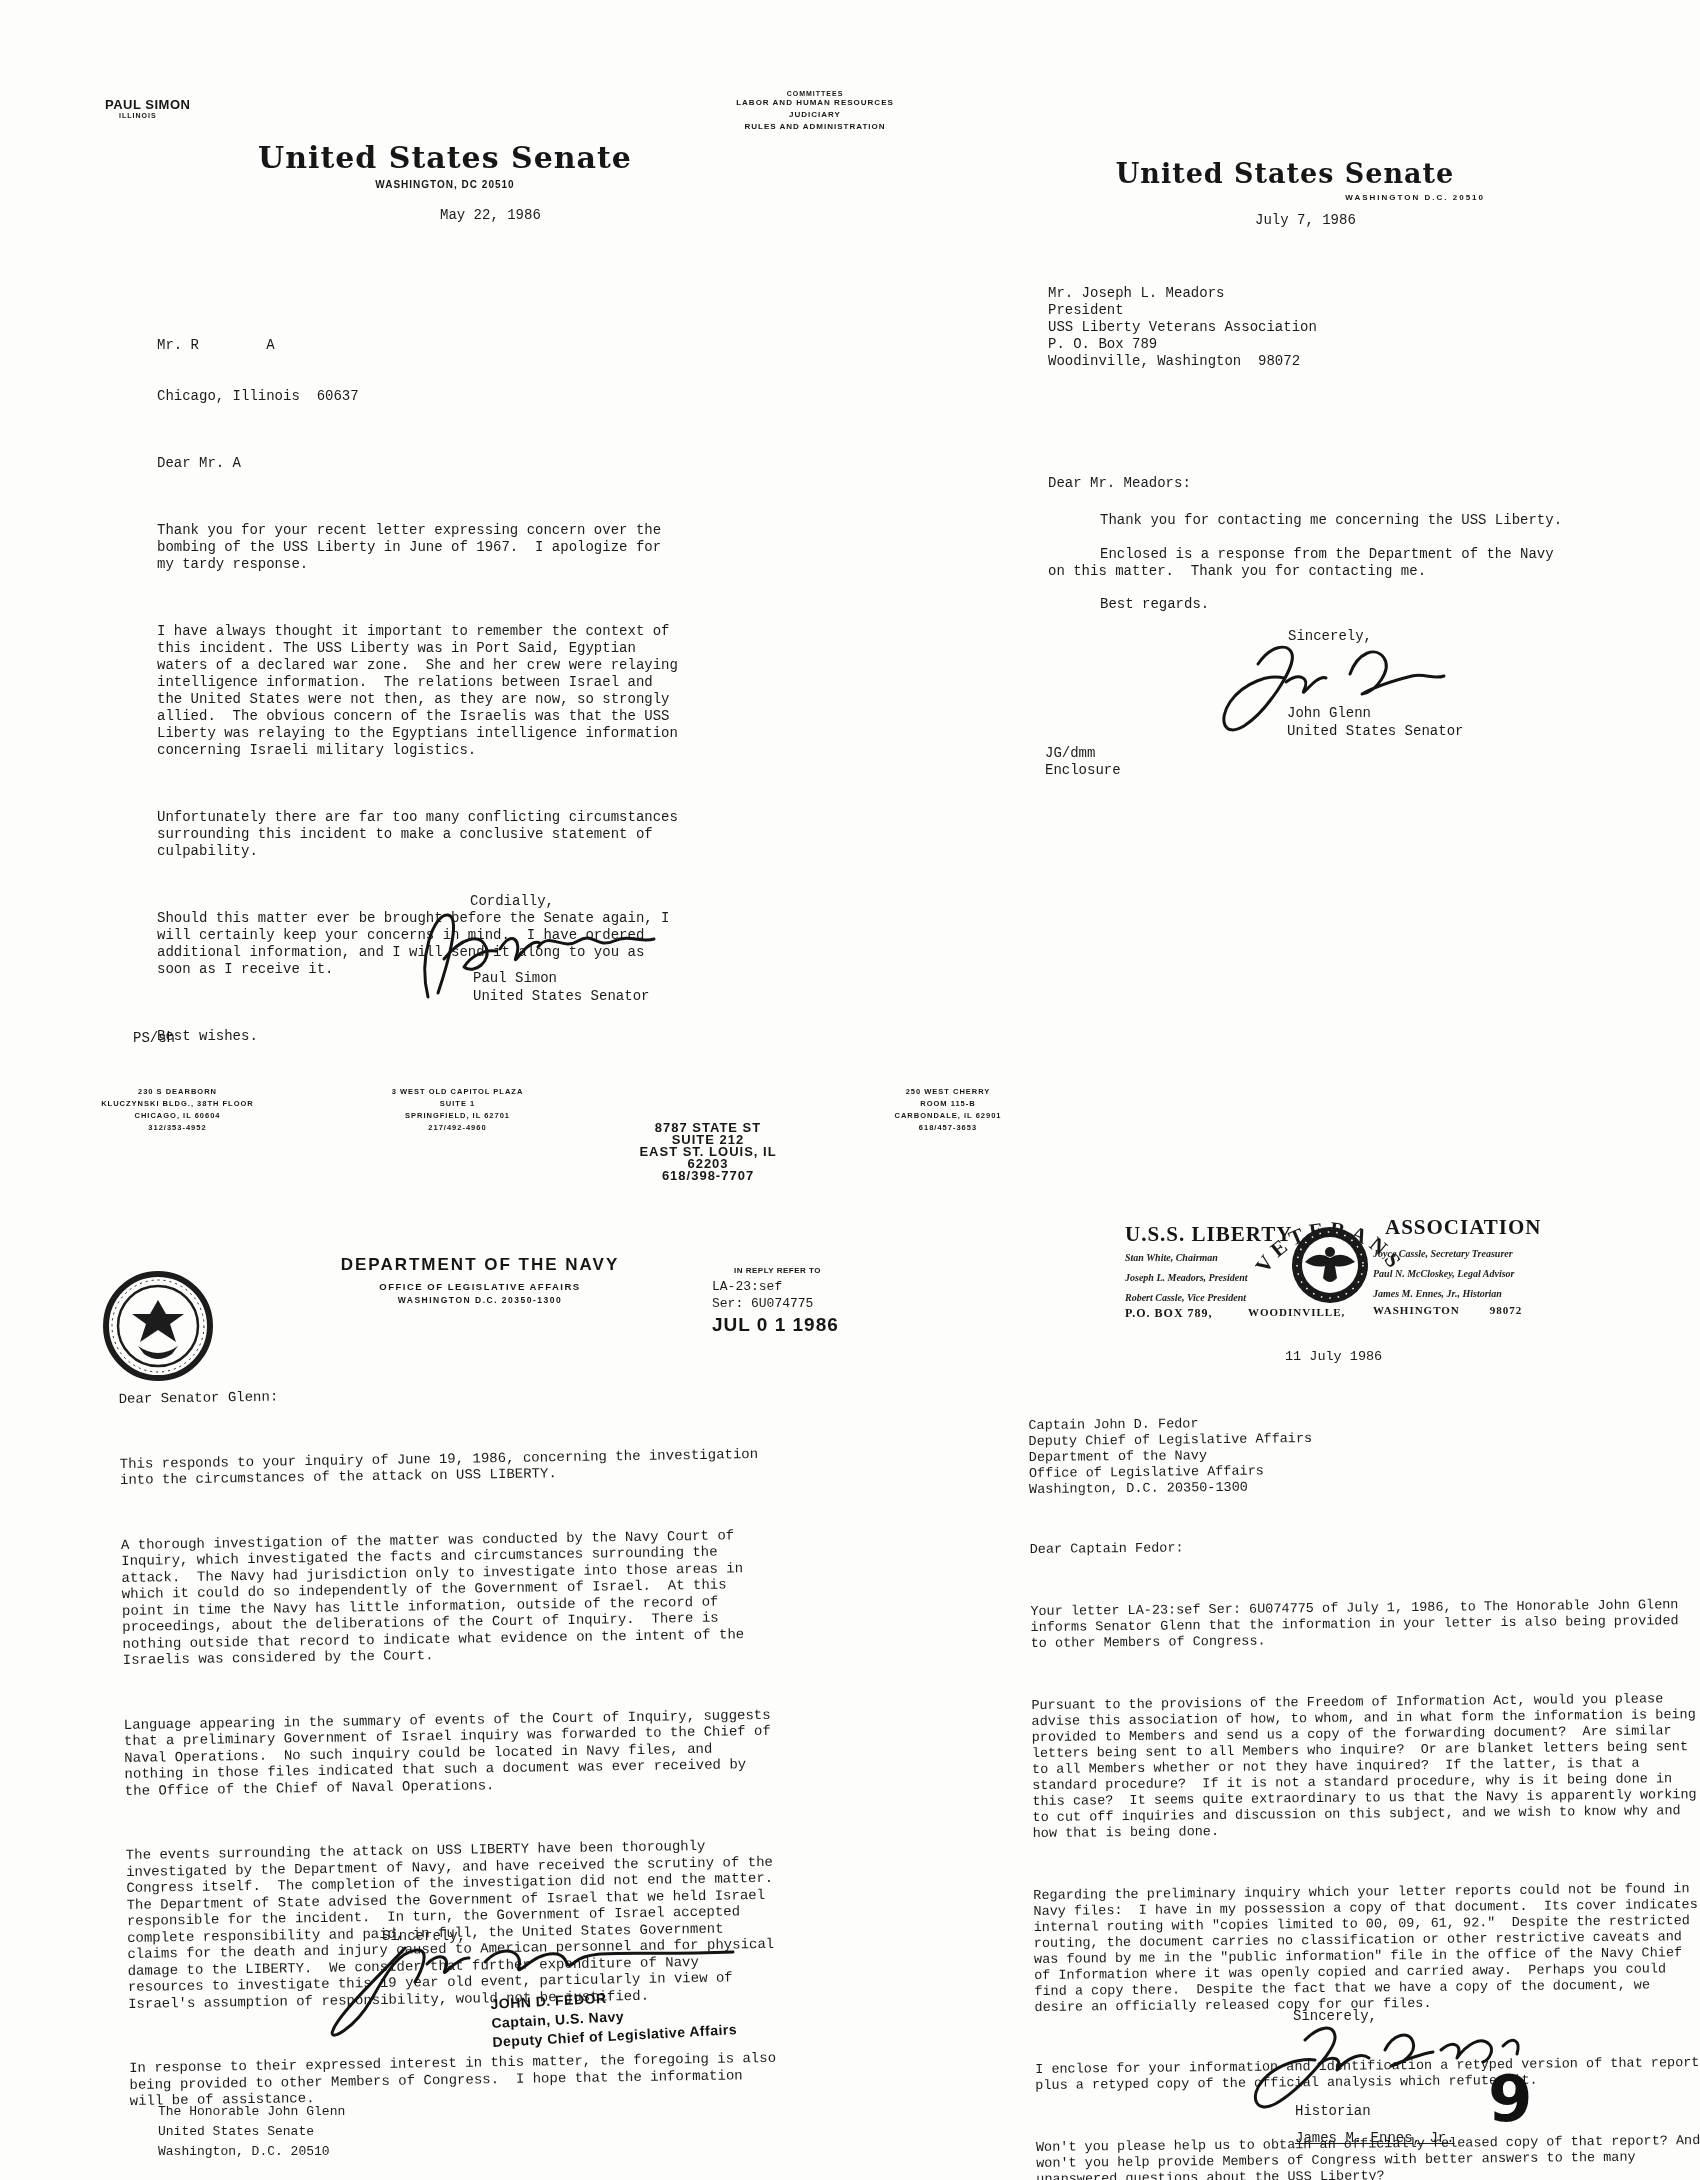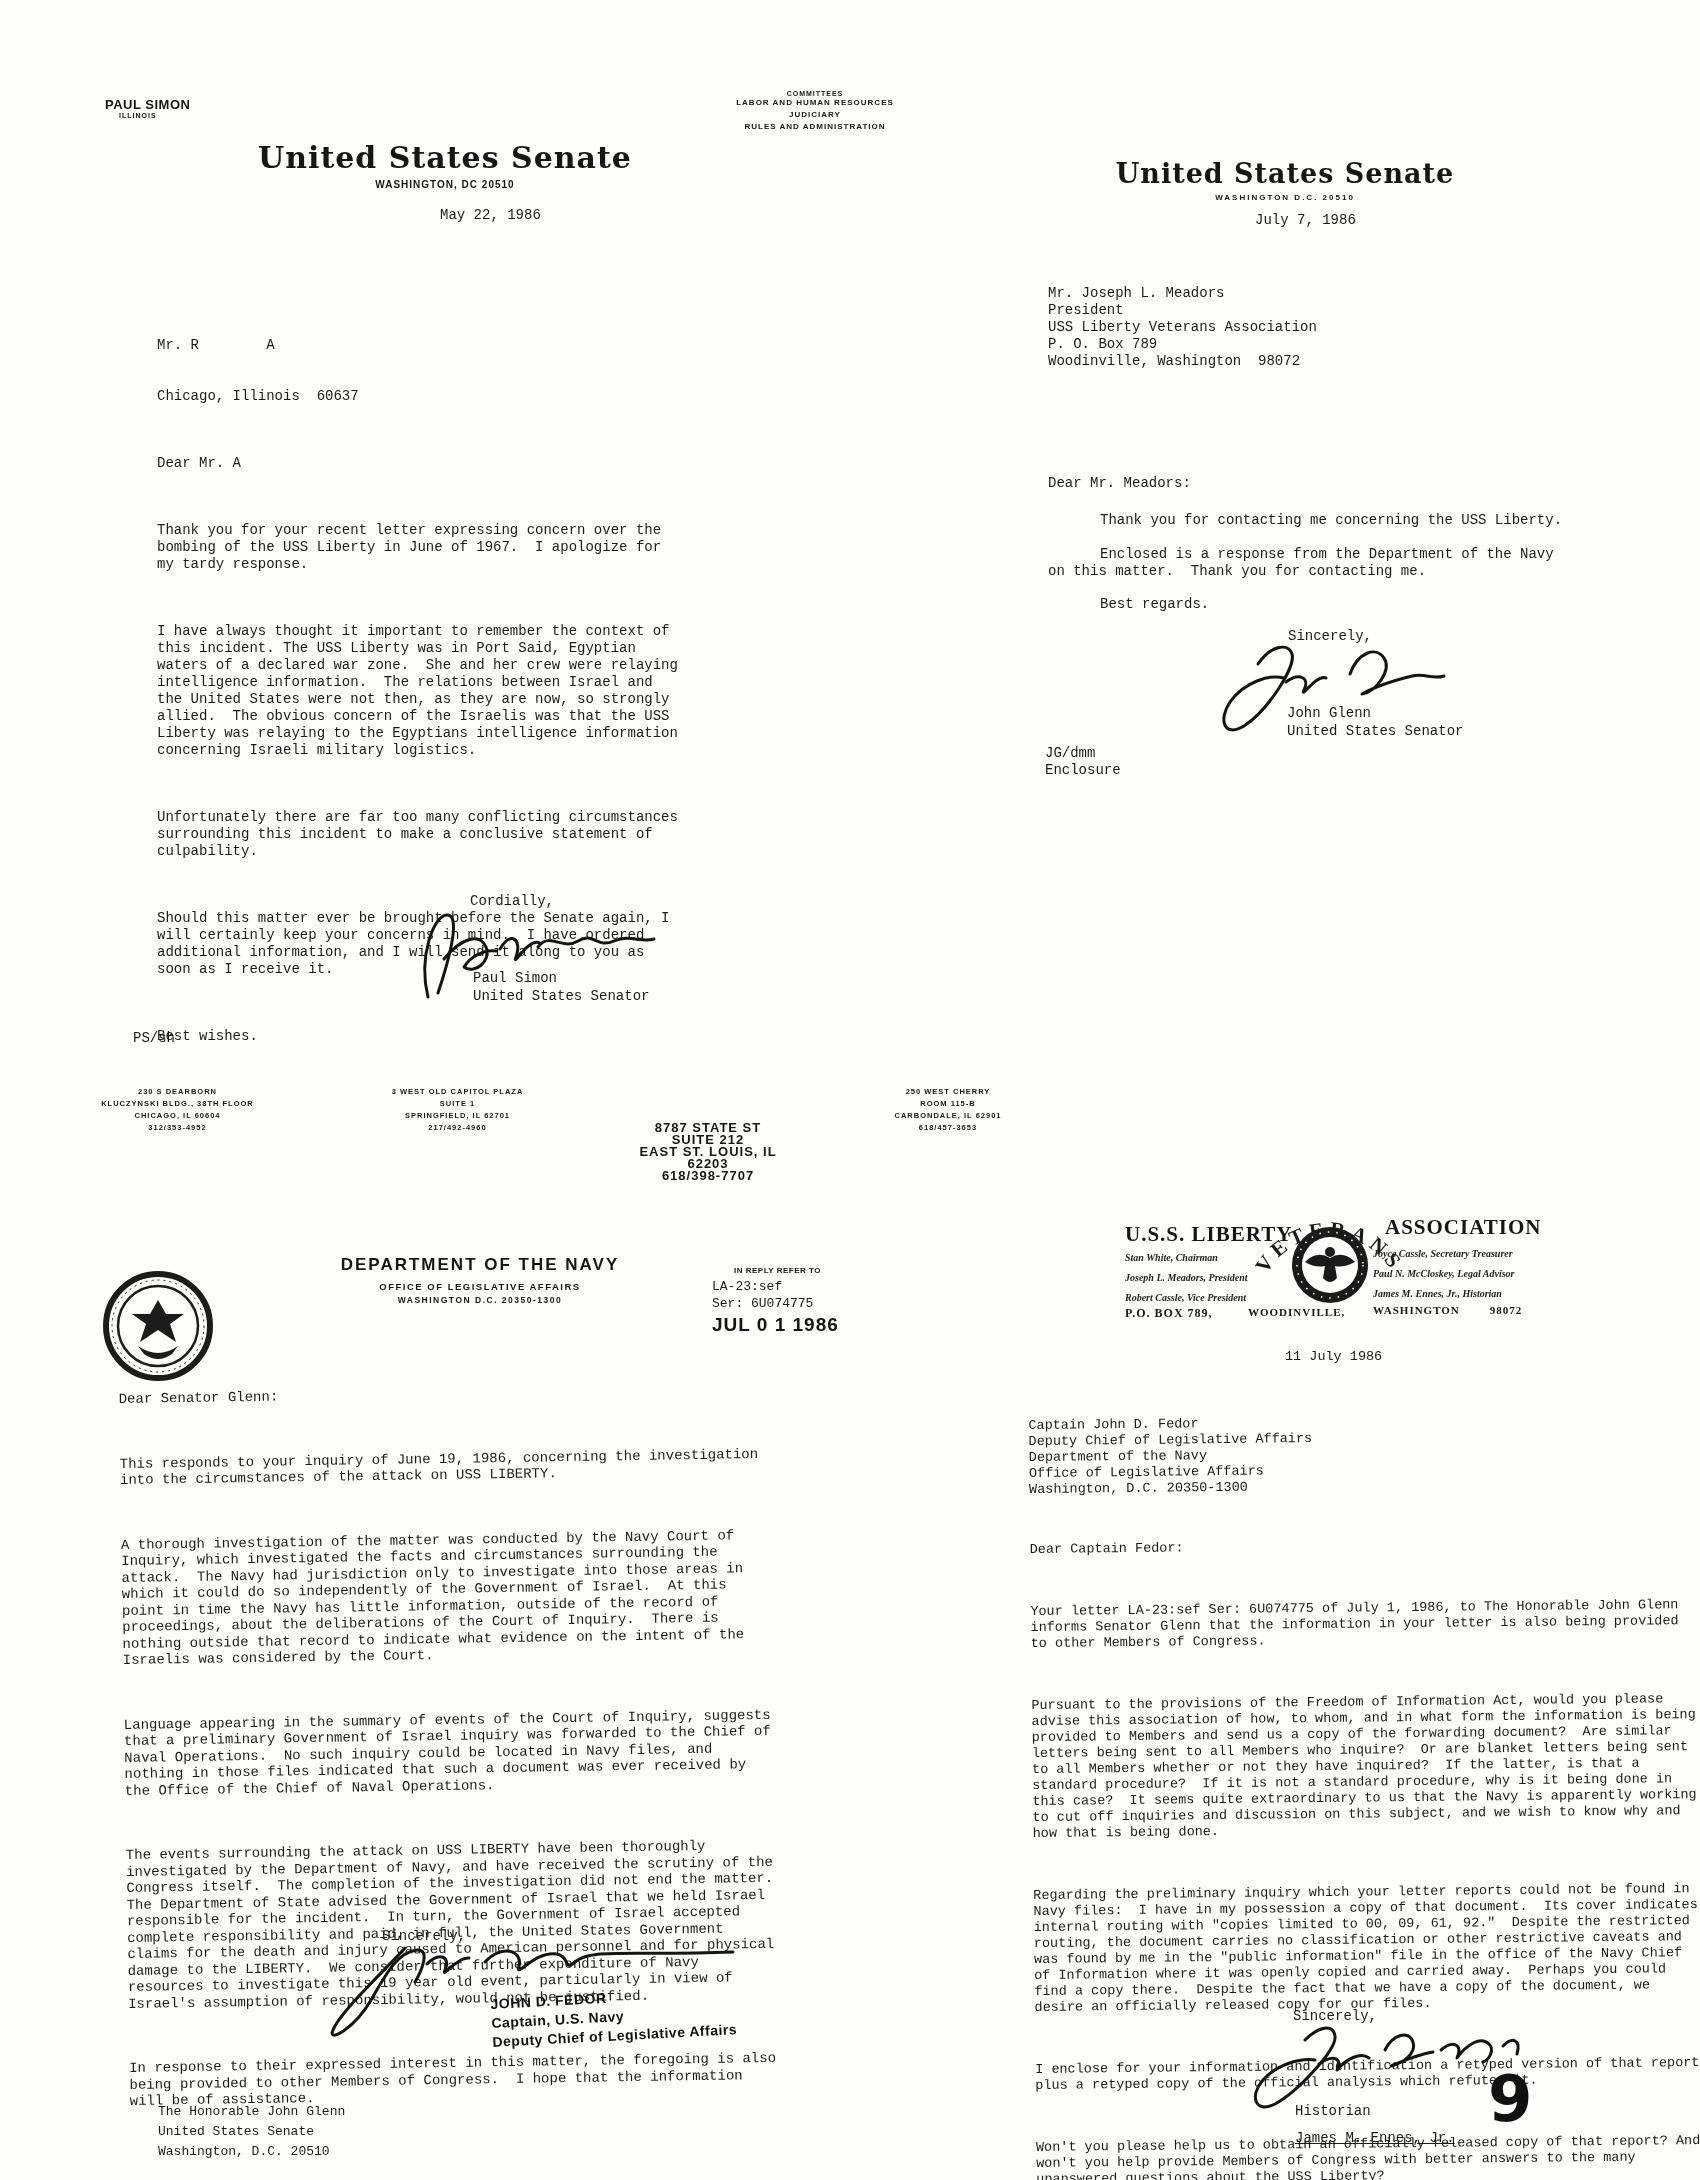--- a/index.html
+++ b/index.html
@@ -80,21 +80,21 @@
 EAST ST. LOUIS, IL 62203
 618/398-7707</div>
   <div class="abs center tiny-caps" style="left:858px;top:1086px;width:180px;font-size:7.5px;">250 WEST CHERRY
 ROOM 115-B
 CARBONDALE, IL 62901
 618/457-3653</div>
 
   <div class="abs" style="left:1000px;top:150px;width:700px;height:680px;">
     <div class="abs center" style="left:85px;top:8px;width:400px;">
       <div class="blackletter" style="font-size:27px;">United States Senate</div>
-      <div style="font-size:8px;font-weight:bold;letter-spacing:2px;margin-top:4px;">WASHINGTON D.C.  20510</div>
+      <div style="font-size:8px;font-weight:bold;letter-spacing:2px;margin-top:4px;text-align:right;">WASHINGTON D.C.  20510</div>
     </div>
     <div class="abs mono" style="left:255px;top:62px;">July 7, 1986</div>
     <div class="abs mono" style="left:48px;top:135px;">Mr. Joseph L. Meadors
 President
 USS Liberty Veterans Association
 P. O. Box 789
 Woodinville, Washington  98072</div>
     <div class="abs mono" style="left:48px;top:325px;">Dear Mr. Meadors:</div>
     <div class="abs mono" style="left:48px;top:362px;width:580px;text-indent:52px;">Thank you for contacting me concerning the USS Liberty.</div>
     <div class="abs mono" style="left:48px;top:396px;width:580px;text-indent:52px;">Enclosed is a response from the Department of the Navy

